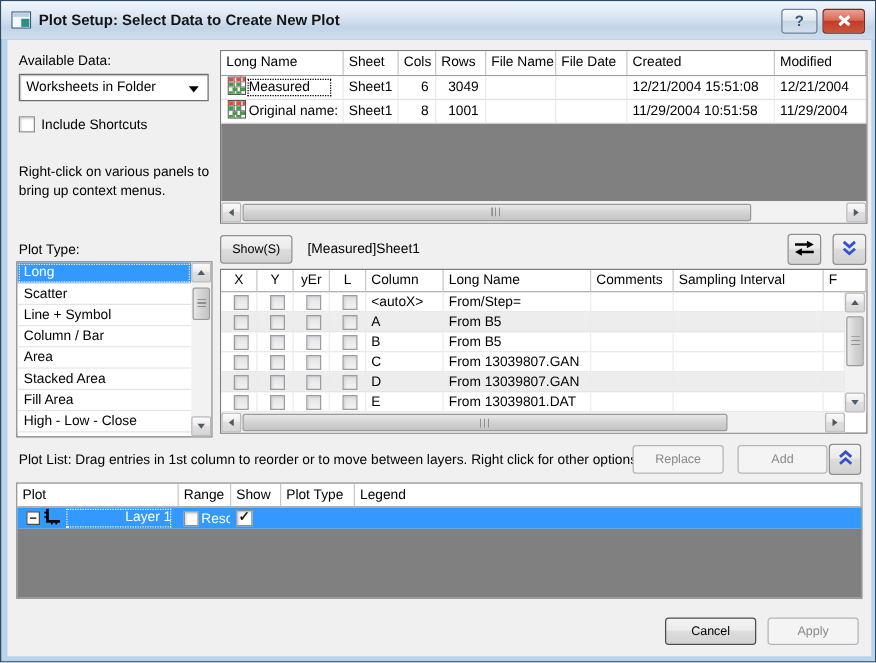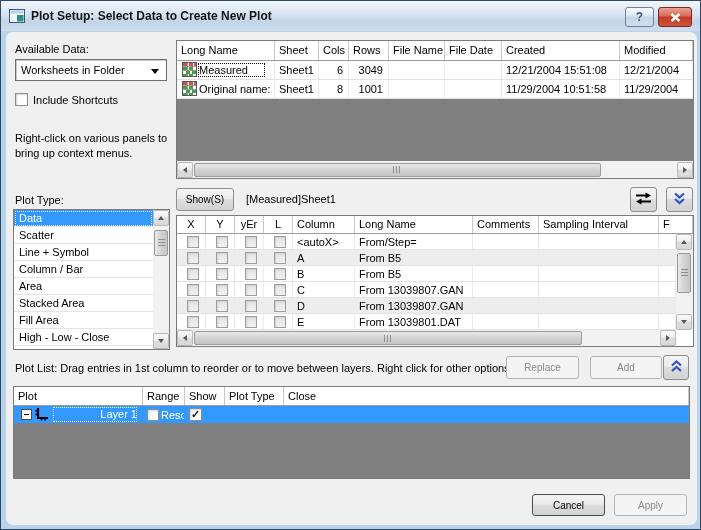--- a/index.html
+++ b/index.html
@@ -16,21 +16,21 @@
   .title-text { font-size:12px; font-weight:bold; color:#141414; margin-left:6px; white-space:nowrap; }
   .tb-btn { position:absolute; top:6px; height:20px; border-radius:3px; display:flex;
             align-items:center; justify-content:center; cursor:default; }
   .tb-help { right:46px; width:29px; border:1px solid #70839b;
              background:linear-gradient(#f8fbfd,#dde7f0 45%,#c6d6e4 50%,#d3e0ec);
              color:#3c5a77; font-weight:bold; font-size:12px; }
   .tb-close { right:8px; width:34px; border:1px solid #7e271b;
               background:linear-gradient(#e7a195,#d96a55 45%,#c23b28 50%,#cc5538); }
 
   
-  .content { position:absolute; left:5px; top:31px; width:691px; height:493px; background:#f0f0f0;border-radius:7px; }
+  .content { position:absolute; left:5px; top:31px; width:691px; height:493px; background:#f0f0f0; }
   .lbl { position:absolute; font-size:11px; color:#000; white-space:nowrap; }
 
   
   .combo { position:absolute; left:9px; top:27px; width:152px; height:22px; background:#fff;
            border:1px solid #6e6e6e; display:flex; align-items:center; padding:0 20px 0 5px;
            font-size:11px; box-shadow:inset 1px 1px 0 #c9c9c9; }
   .combo-arrow { position:absolute; right:7px; top:9px; width:0; height:0;
                  border-left:4px solid transparent; border-right:4px solid transparent;
                  border-top:5px solid #000; }
 
@@ -177,21 +177,21 @@
       <span class="cb"></span>
       <span>Include Shortcuts</span>
     </div>
 
     <div class="hint">Right-click on various panels to bring up context menus.</div>
 
     <div class="lbl" style="left:9px;top:162px">Plot Type:</div>
 
     <div class="listbox">
       <div class="list-items">
-        <div class="list-item selected">Data</div>
+        <div class="list-item selected">Long</div>
         <div class="list-item">Scatter</div>
         <div class="list-item">Line + Symbol</div>
         <div class="list-item">Column / Bar</div>
         <div class="list-item">Area</div>
         <div class="list-item">Stacked Area</div>
         <div class="list-item">Fill Area</div>
         <div class="list-item">High - Low - Close</div>
       </div>
       <div class="sb-v" style="right:0;top:0;height:139px">
         <div class="sb-btn" style="top:0">
@@ -475,21 +475,21 @@
           </svg>
       </span>
     </div>
 
     <div class="dtable plot-table">
       <div class="t-head">
         <div class="hcell pc0">Plot</div>
         <div class="hcell pc1">Range</div>
         <div class="hcell pc2">Show</div>
         <div class="hcell pc3">Plot Type</div>
-        <div class="hcell flex1">Close</div>
+        <div class="hcell flex1">Legend</div>
       </div>
       <div class="t-row sel-row">
         <div class="tcell pc0" style="gap:2px">
           <span class="expand-box">
               <i class="minus"></i>
             </span>
           <span>
             <svg width="15" height="14" viewBox="0 0 15 14">
                 <path d="M4 1 V11 H14" stroke="#000" stroke-width="2.2" fill="none"></path>
                 <path d="M1.5 4 H4 M1.5 7.5 H4 M7.5 11 V13.5 M11 11 V13.5" stroke="#000" stroke-width="1.4"></path>

